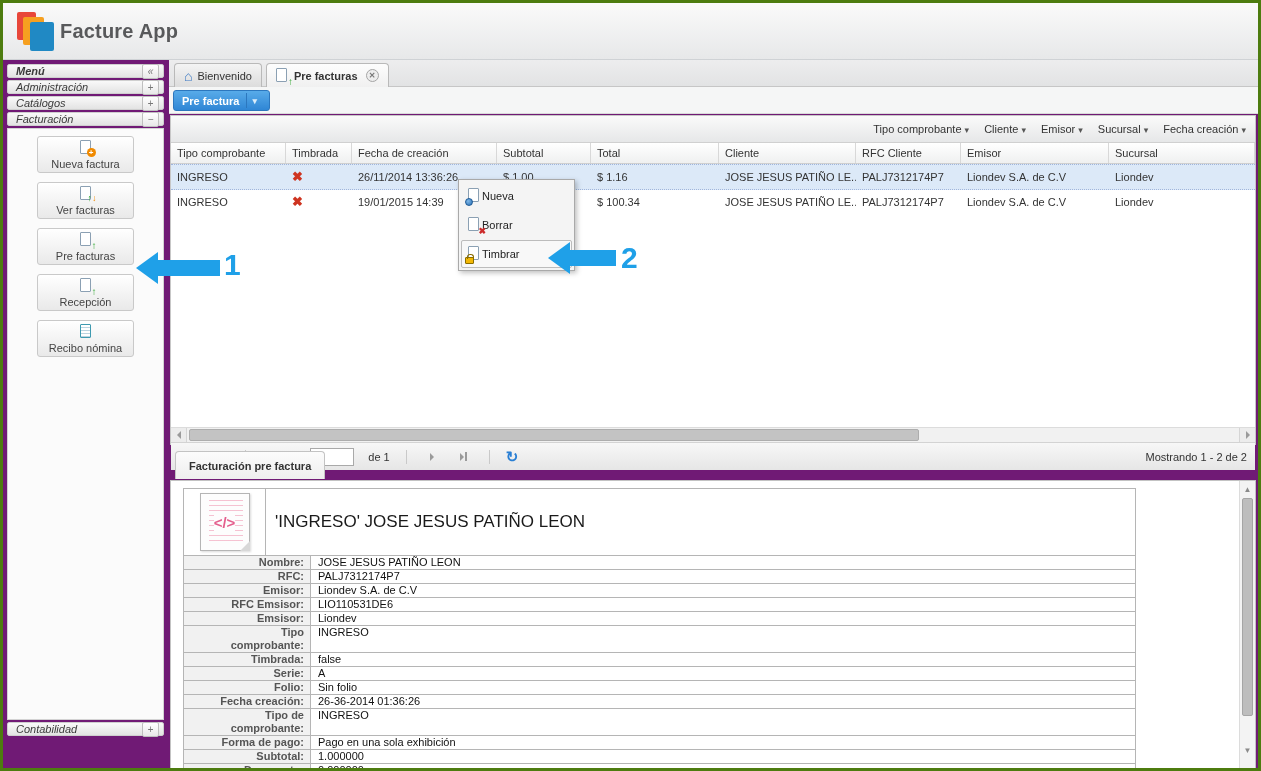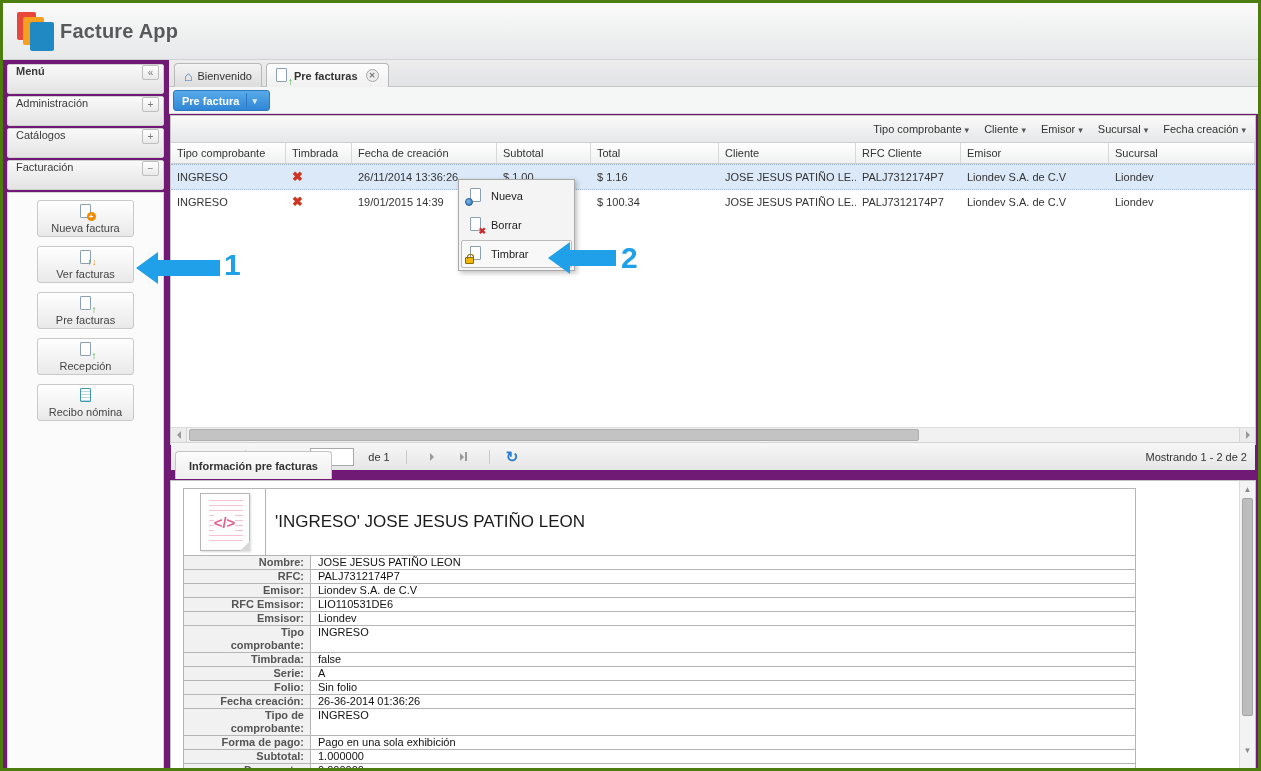--- a/index.html
+++ b/index.html
@@ -12,22 +12,22 @@
     background:linear-gradient(#fafafa,#e7e8e9); border-bottom:1px solid #cfd2d5; }
   .logo { position:absolute; left:13px; top:9px; width:44px; height:40px; }
   .logo .sq { position:absolute; border-radius:2px; }
   .logo .sq-red    { left:1px;  top:0;    width:19px; height:28px; background:#e8473a; }
   .logo .sq-orange { left:7px;  top:5px;  width:21px; height:28px; background:#f6a020; }
   .logo .sq-blue   { left:14px; top:10px; width:24px; height:29px; background:#2089c4; }
   .app-title { position:absolute; left:57px; top:17px; font-size:20px; font-weight:bold; color:#58595b; letter-spacing:.2px; }
 
   
   .sidebar { position:absolute; left:4px; top:61px; width:157px; height:706px; }
-  .acc-header { height:30px; margin-bottom:2px; border:1px solid #cfcfcf; border-radius:2px;
-    background:linear-gradient(#f9f9f9,#e3e3e3); display:flex; align-items:flex-start; padding:0 4px 0 8px; }
+  .acc-header { height:14px; margin-bottom:2px; border:1px solid #cfcfcf; border-radius:2px;
+    background:linear-gradient(#f9f9f9,#e3e3e3); display:flex; align-items:center; padding:0 4px 0 8px;font-style:italic; }
   .acc-header .lbl { flex:1; color:#3a3a3a; }
   .acc-header.bold .lbl { font-weight:bold; }
   .mini-btn { width:17px; height:15px; border:1px solid #bfbfbf; border-radius:2px; background:linear-gradient(#fff,#e9e9e9);
     color:#777; font-size:10px; line-height:13px; text-align:center; cursor:pointer; }
   .sidebar-body { height:592px; border:1px solid #d3d3d3; background:#fbfbfb; margin-bottom:2px; padding-top:7px; }
   .side-btn { width:97px; margin:0 auto 9px auto; height:37px; border:1px solid #c9c9c9; border-radius:3px;
     background:linear-gradient(#ffffff,#e9e9e9); text-align:center; padding-top:3px; cursor:pointer; color:#444; }
   .side-btn .ic { display:inline-block; position:relative; width:14px; height:15px; }
   .doc { display:inline-block; width:11px; height:14px; background:#fff; border:1px solid #8ba0b3; border-radius:1px; position:relative; }
   .badge { position:absolute; font-size:9px; font-weight:bold; line-height:9px; }
@@ -110,21 +110,21 @@
     padding:0 6px; font-weight:bold; color:#555; line-height:13px; white-space:pre-line; }
   .f-value { flex:1; padding:0 7px; line-height:13px; color:#111; }
   .vscroll { position:absolute; right:0; top:0; width:16px; height:100%; background:#f3f3f3; border-left:1px solid #dcdcdc; }
   .vs-btn { position:absolute; left:0; width:15px; height:15px; text-align:center; line-height:13px; color:#8a8a8a; font-size:8px; cursor:pointer; }
   .vs-up{top:2px;} .vs-down{bottom:14px;}
   .vs-thumb { position:absolute; left:2px; top:17px; width:11px; height:218px; background:#bdbdbd; border:1px solid #a5a5a5; border-radius:2px; cursor:grab; }
 
   
   .ctx { position:absolute; left:455px; top:176px; width:117px; background:#f4f4f4; border:1px solid #a9a9a9;
     box-shadow:2px 2px 5px rgba(0,0,0,.25); padding:2px; z-index:50; }
-  .ctx-item { height:28px; display:flex; align-items:center; gap:9px; padding-left:6px; border:1px solid transparent; cursor:pointer; color:#222;text-align:center; }
+  .ctx-item { height:28px; display:flex; align-items:center; padding-left:6px; border:1px solid transparent; cursor:pointer; color:#222; }
   .ctx-item.focused { border:1px solid #bcbcbc; border-radius:2px; background:#f8f8f8; }
   .ctx-item + .ctx-item { margin-top:1px; }
   .mi { position:relative; width:14px; height:16px; }
   .badge-orb { left:-3px; bottom:-2px; width:8px; height:8px; border-radius:50%; background:radial-gradient(circle at 35% 35%, #7fb8e8, #2a6fb4); border:1px solid #1d5a96; }
   .badge-x { right:-4px; bottom:-3px; color:#cc2a2a; font-size:9px; }
   .lock { position:absolute; left:-3px; bottom:-2px; width:9px; height:7px; background:#f2b705; border:1px solid #8a6d00; border-radius:1px; }
   .lock::before { content:""; position:absolute; left:1px; top:-4px; width:5px; height:4px;
     border:1.5px solid #8a6d00; border-bottom:none; border-radius:3px 3px 0 0; }
 
   
@@ -302,21 +302,21 @@
             <span class="pg-bar"></span>
           </span>
         <span class="pg-sep"></span>
         <span class="refresh">↻</span>
         <span class="pg-status">Mostrando 1 - 2 de 2</span>
       </div>
     </div>
 
     <div class="panel">
       <div class="p-tabs">
-        <span class="p-tab">Información pre facturas</span>
+        <span class="p-tab">Facturación pre factura</span>
       </div>
       <div class="p-body">
         <div class="detail">
           <div class="f-title-row">
             <div class="f-icon-cell">
               <span class="xmldoc">
                 <span class="code">&lt;/&gt;</span>
                 <span class="fold"></span>
               </span>
             </div>

